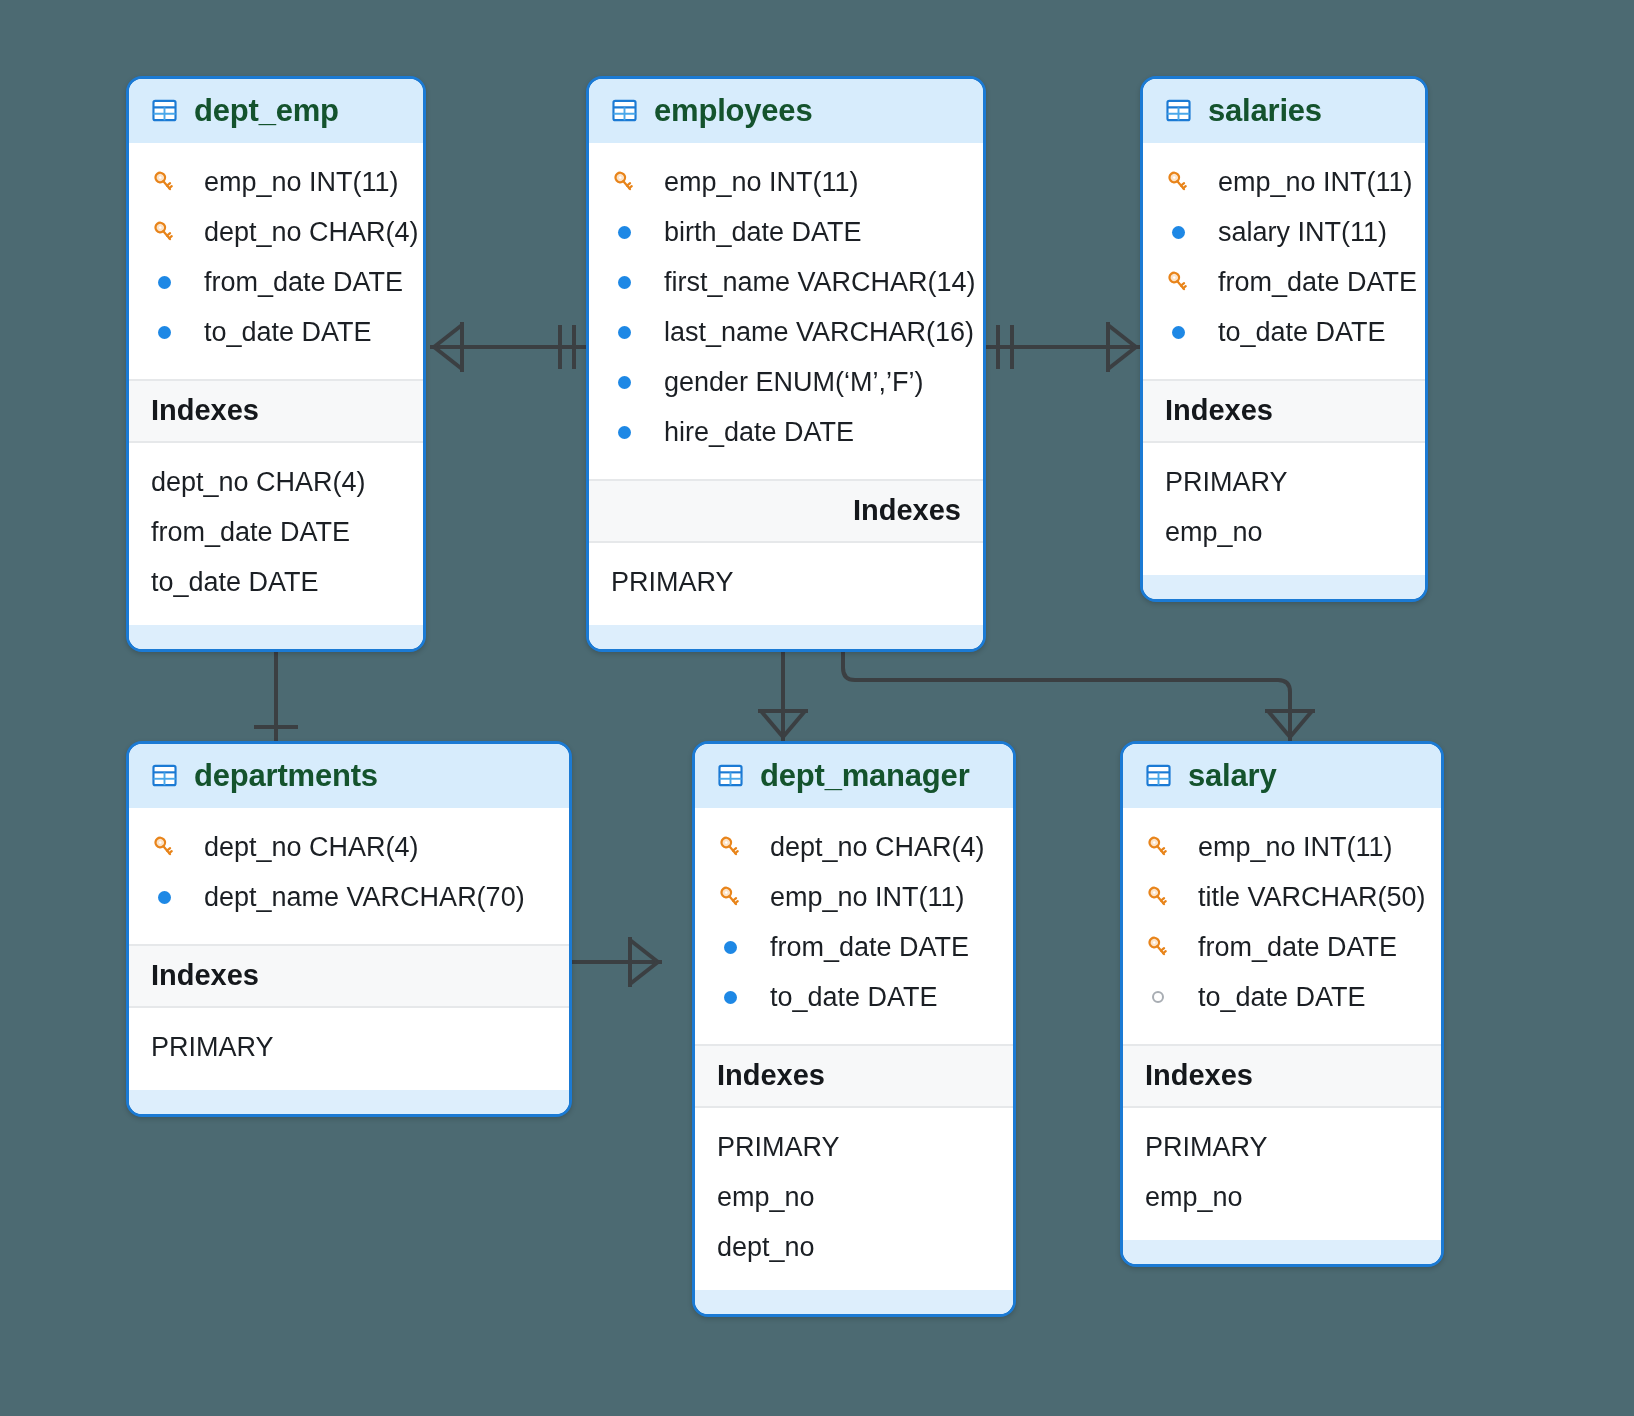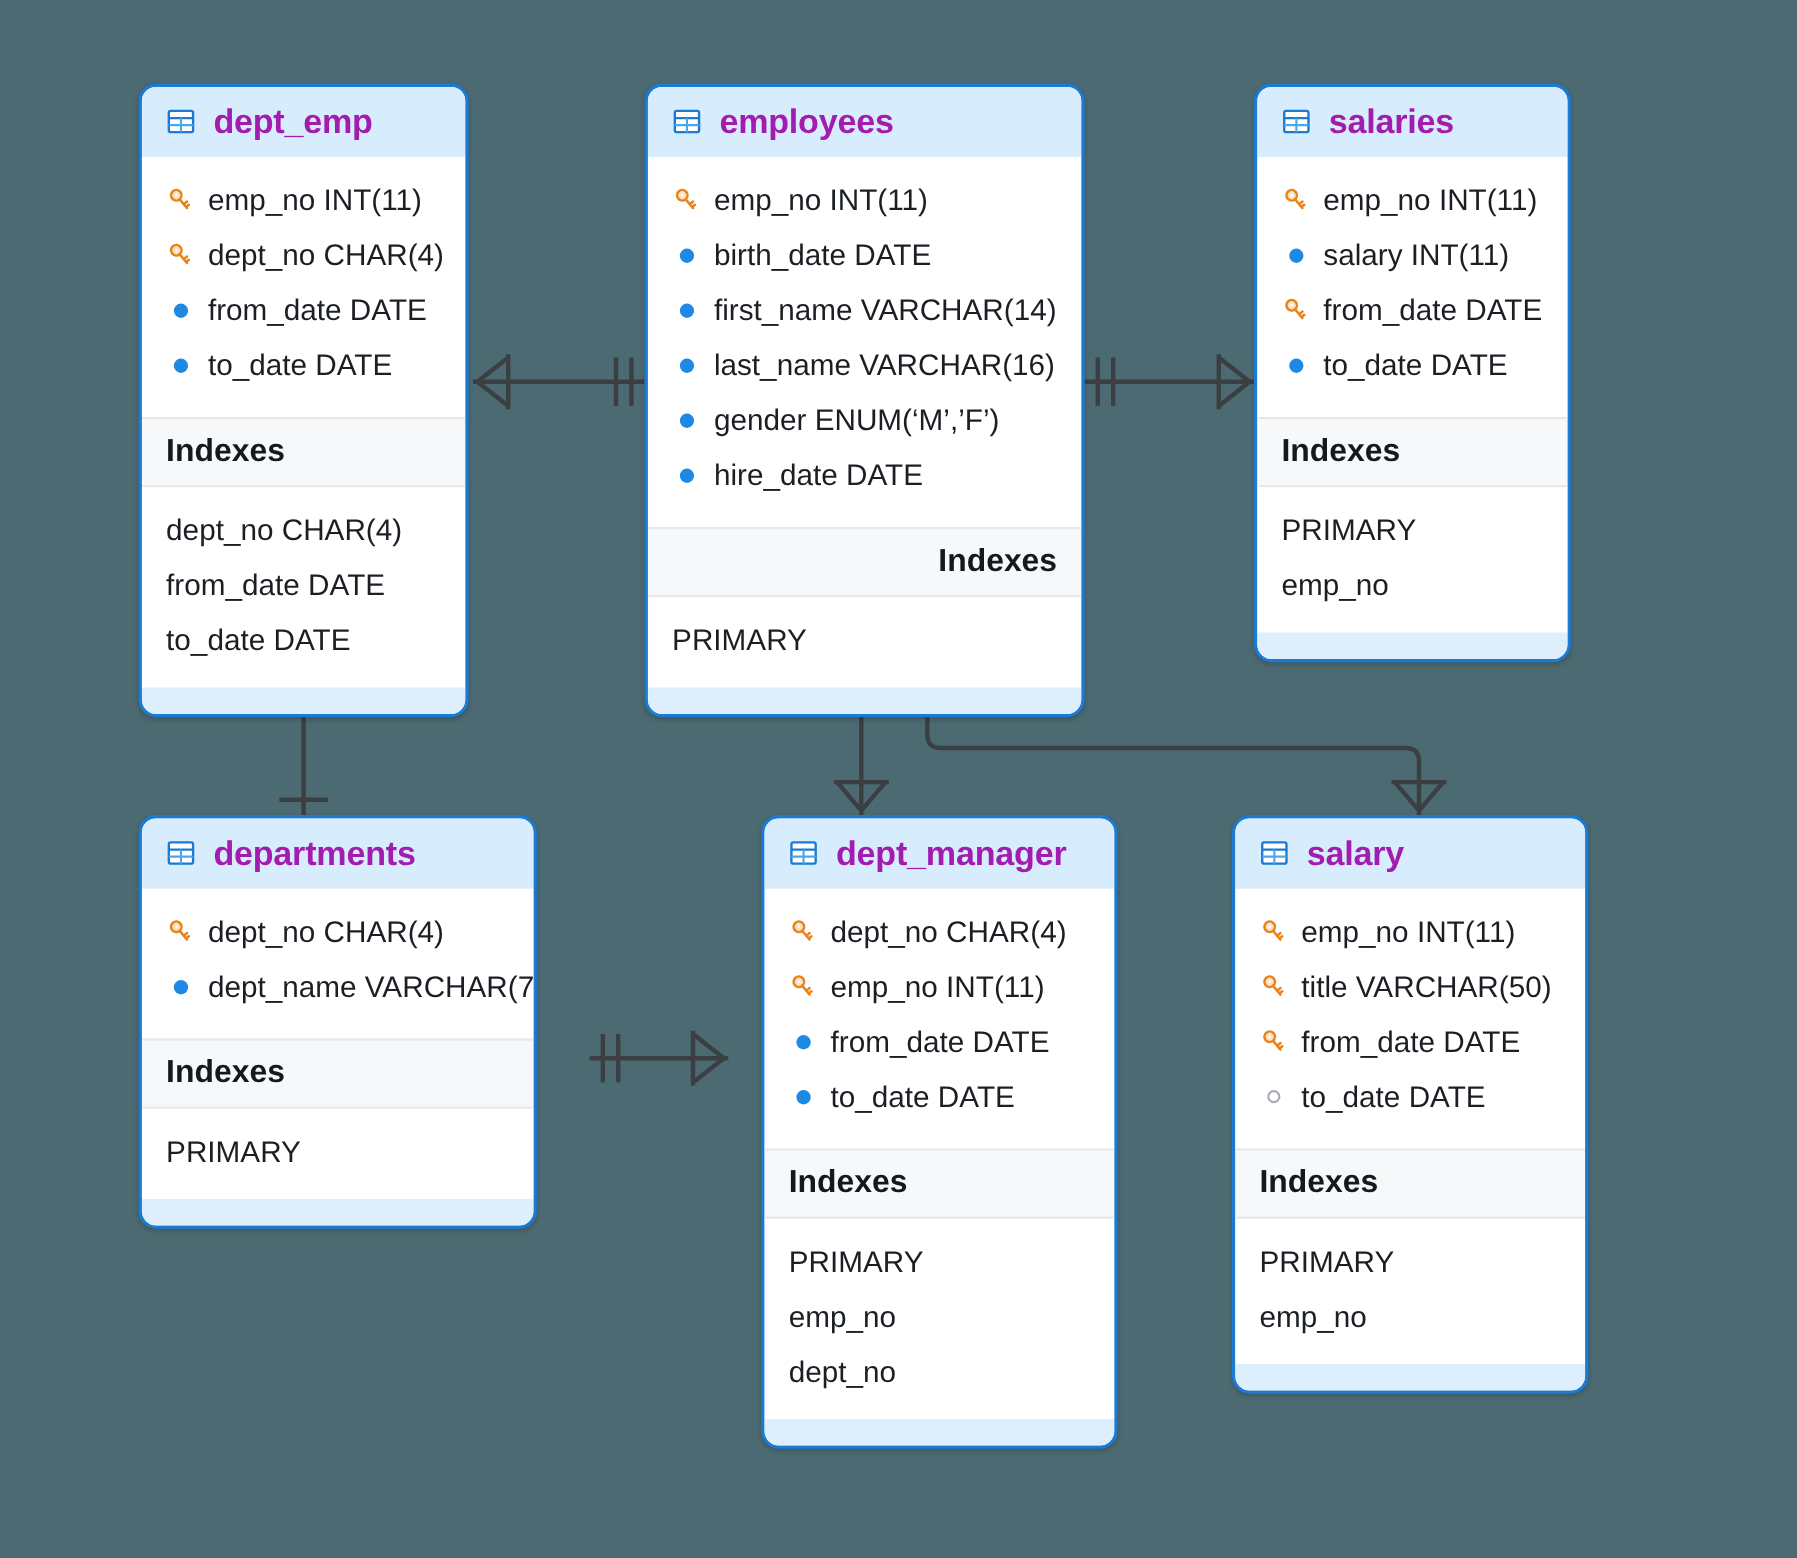--- a/index.html
+++ b/index.html
@@ -46,39 +46,39 @@
   .card-header {
     background: #d7ecfc;
     display: flex;
     align-items: center;
     gap: 16px;
     padding: 16px 22px 17px 22px;
   }
   .card-title {
     font-size: 31px;
     font-weight: bold;
-    color: #a21caf;
+    color: #14532d;
     letter-spacing: -.2px;
     line-height: 1;
   }
   .tbl-icon {
     width: 27px;
     height: 27px;
     flex: 0 0 auto;
     display: block;
   }
 
   .col-list {
     padding: 14px 0 22px 0;
     background: #fff;
   }
   .col-row {
     display: flex;
     align-items: center;
-    gap: 12px;
+    gap: 27px;
     padding: 0 22px;
     height: 50px;
   }
   .col-name {
     font-size: 27px;
     color: #1b1f24;
     white-space: nowrap;
     line-height: 1;
   }
   .marker {
@@ -391,21 +391,21 @@
             <span class="col-name">to_date DATE</span>
           </div>
         </div>
         <div class="idx-header">Indexes</div>
         <div class="idx-list">
           <div class="idx-row">PRIMARY</div>
           <div class="idx-row">emp_no</div>
         </div>
         <div class="card-footer"></div>
       </div>
-      <div class="table-card" style="left: 126px; top: 741px; width: 362px;">
+      <div class="table-card" style="left: 126px; top: 741px; width: 446px;">
         <div class="card-header">
   <svg class="tbl-icon" viewBox="0 0 24 24" xmlns="http://www.w3.org/2000/svg">
     <rect x="2.2" y="3.4" width="19.6" height="17.2" rx="1.6" fill="#ffffff" stroke="#1b7ad4" stroke-width="1.9"></rect>
     <line x1="2.2" y1="9.2" x2="21.8" y2="9.2" stroke="#1b7ad4" stroke-width="1.9"></line>
     <line x1="2.2" y1="14.9" x2="21.8" y2="14.9" stroke="#4aa8ea" stroke-width="1.7"></line>
     <line x1="12" y1="9.2" x2="12" y2="20.6" stroke="#4aa8ea" stroke-width="1.7"></line>
   </svg>
 <div class="card-title">departments</div>
         </div>
         <div class="col-list">

